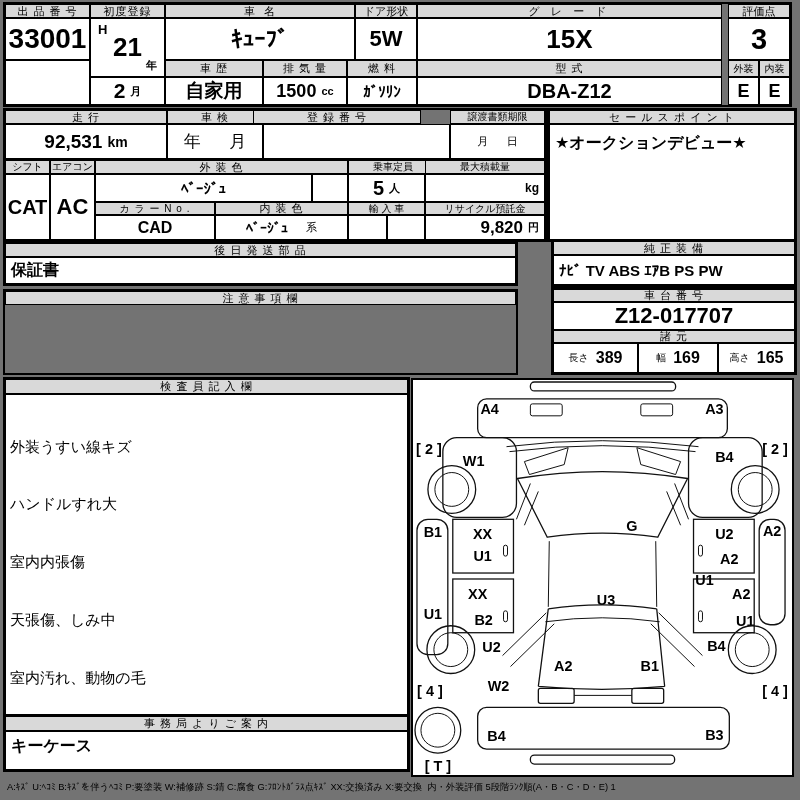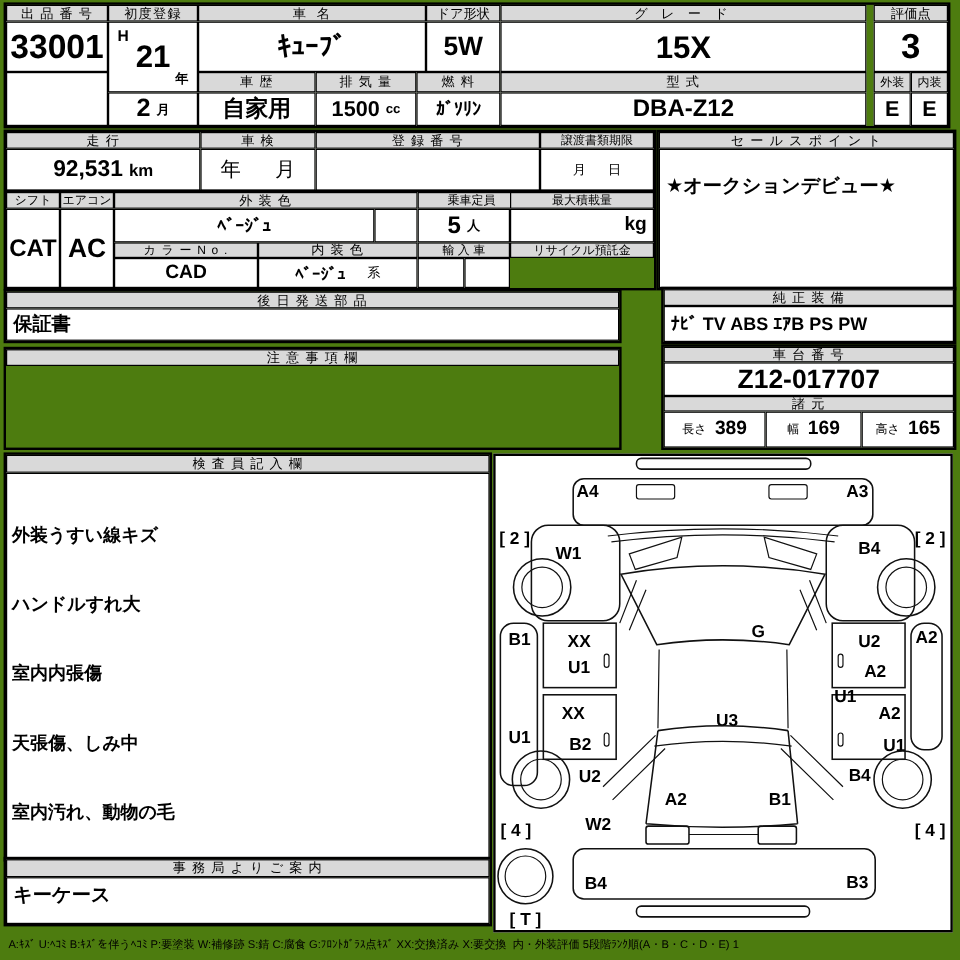--- a/index.html
+++ b/index.html
@@ -1,31 +1,31 @@
 <!DOCTYPE html>
 <html><head>
 <meta charset="utf-8">
 <style>
   html,body{margin:0;padding:0;background:#fff;}
-  .sheet{position:relative;width:800px;height:800px;background:#4d7c0f;
+  .sheet{position:relative;width:800px;height:800px;background:#737373;
          font-family:"Liberation Sans","DejaVu Sans",sans-serif;color:#000;overflow:hidden;}
   .abs{position:absolute;box-sizing:border-box;}
   .hd{background:#d9d9d9;border:1px solid #000;display:flex;align-items:center;justify-content:center;
       font-size:11px;font-weight:normal;letter-spacing:1px;white-space:pre;overflow:hidden;}
   .vl{border:1px solid #000;background:#fff;font-weight:bold;display:flex;align-items:center;
       justify-content:center;white-space:pre;overflow:hidden;}
   .left{justify-content:flex-start;padding-left:5px;}
   .right{justify-content:flex-end;padding-right:5px;}
   .top{align-items:flex-start;}
   .outline{border:2px solid #000;pointer-events:none;background:transparent;}
   .hline{background:#000;}
   .unit{font-size:11px;font-weight:bold;margin-left:5px;}
   .era{position:absolute;top:3px;left:7px;font-size:13px;font-weight:bold;}
   .yunit{position:absolute;bottom:3px;right:7px;font-size:11px;font-weight:bold;}
-  .insp-lines{padding:3px 4px;font-size:15px;font-weight:bold;line-height:19.3px;text-align:left;
+  .insp-lines{padding:3px 4px;font-size:15px;font-weight:normal;line-height:19.3px;text-align:left;
               display:block;}
   .spec-lab{font-size:10px;font-weight:normal;margin-right:7px;}
   .spec-val{font-size:16px;font-weight:bold;}
   .legend{font-size:9.3px;white-space:pre;display:flex;align-items:center;}
   svg .ln{fill:none;stroke:#111;stroke-width:1.3;}
   svg .thin{fill:none;stroke:#111;stroke-width:1;}
   svg .dtxt{font-family:"Liberation Sans","DejaVu Sans",sans-serif;font-size:14.5px;font-weight:bold;
             fill:#000;text-anchor:middle;}
 </style>
 </head>
@@ -82,21 +82,21 @@
 
   <div class="abs outline" style="left:3px;top:2px;width:789px;height:105px"></div>
 
   <div class="abs hd" style="left:5px;top:110px;width:162px;height:14px">走 行</div>
   <div class="abs vl" style="left:5px;top:124px;width:162px;height:35px">
     <span style="font-size:19px">92,531</span>
     <span class="unit" style="font-size:14px">km</span>
   </div>
   <div class="abs hd" style="left:167px;top:110px;width:96px;height:14px">車 検</div>
   <div class="abs vl" style="left:167px;top:124px;width:96px;height:35px;font-size:17px;font-weight:normal">年      月</div>
-  <div class="abs hd" style="left:263px;top:110px;width:187px;height:14px">登 録 番 号</div>
+  <div class="abs hd" style="left:253px;top:110px;width:168px;height:14px">登 録 番 号</div>
   <div class="abs vl" style="left:263px;top:124px;width:187px;height:35px"></div>
   <div class="abs hd" style="left:450px;top:110px;width:95px;height:14px;letter-spacing:0;font-size:10px">譲渡書類期限</div>
   <div class="abs vl" style="left:450px;top:124px;width:95px;height:35px;font-size:11px;font-weight:normal">月      日</div>
 
   <div class="abs hline" style="left:4px;top:158px;width:542px;height:2px"></div>
 
   <div class="abs hd" style="left:5px;top:160px;width:45px;height:14px;letter-spacing:0;font-size:10px">シフト</div>
   <div class="abs vl" style="left:5px;top:174px;width:45px;height:66px;font-size:20px">CAT</div>
   <div class="abs hd" style="left:50px;top:160px;width:45px;height:14px;letter-spacing:0;font-size:10px">エアコン</div>
   <div class="abs hd" style="left:95px;top:160px;width:253px;height:14px">外 装 色</div>
@@ -106,39 +106,43 @@
   <div class="abs vl" style="left:312px;top:174px;width:36px;height:28px"></div>
 
   <div class="abs hd" style="left:348px;top:160px;width:90px;height:14px;letter-spacing:0;font-size:10px">乗車定員</div>
   <div class="abs vl" style="left:348px;top:174px;width:77px;height:28px">
     <span style="font-size:20px">5</span>
     <span class="unit">人</span>
   </div>
   <div class="abs hd" style="left:425px;top:160px;width:120px;height:14px;letter-spacing:0;font-size:10px">最大積載量</div>
   <div class="abs vl right" style="left:425px;top:174px;width:120px;height:28px">
     <span></span>
-    <span class="unit" style="font-size:16px">kg</span>
+    <span class="unit" style="font-size:12px">kg</span>
   </div>
 
   <div class="abs hd" style="left:95px;top:202px;width:120px;height:13px;font-size:10px">カ ラ ー N o .</div>
   <div class="abs vl" style="left:95px;top:215px;width:120px;height:25px;font-size:16px">CAD</div>
   <div class="abs hd" style="left:215px;top:202px;width:133px;height:13px">内 装 色</div>
   <div class="abs vl" style="left:215px;top:215px;width:133px;height:25px">
     <span style="font-size:14px">ﾍﾞｰｼﾞｭ</span>
     <span class="unit" style="margin-left:18px;font-weight:normal">系</span>
   </div>
   <div class="abs hd" style="left:348px;top:202px;width:77px;height:13px;letter-spacing:0;font-size:10px">輸 入 車</div>
   <div class="abs vl" style="left:348px;top:215px;width:39px;height:25px"></div>
   <div class="abs vl" style="left:387px;top:215px;width:38px;height:25px"></div>
   <div class="abs hd" style="left:425px;top:202px;width:120px;height:13px;letter-spacing:0;font-size:10px">リサイクル預託金</div>
+  <div class="abs vl right" style="left:425px;top:215px;width:120px;height:25px">
+    <span style="font-size:17px">9,820</span>
+    <span class="unit">円</span>
+  </div>
 
   <div class="abs outline" style="left:3px;top:108px;width:544px;height:134px"></div>
 
   <div class="abs hd" style="left:549px;top:110px;width:246px;height:14px">セ ー ル ス ポ イ ン ト</div>
-  <div class="abs vl left top" style="left:549px;top:124px;width:246px;height:116px;font-size:16px;padding-top:20px">★オークションデビュー★</div>
+  <div class="abs vl left top" style="left:549px;top:124px;width:246px;height:116px;font-size:16px;padding-top:8px">★オークションデビュー★</div>
   <div class="abs outline" style="left:547px;top:108px;width:250px;height:134px"></div>
 
   <div class="abs hd" style="left:5px;top:243px;width:511px;height:14px">後 日 発 送 部 品</div>
   <div class="abs vl left" style="left:5px;top:257px;width:511px;height:27px;font-size:16px">保証書</div>
   <div class="abs outline" style="left:3px;top:241px;width:515px;height:45px"></div>
 
   <div class="abs hd" style="left:553px;top:241px;width:242px;height:14px">純 正 装 備</div>
   <div class="abs vl left" style="left:553px;top:255px;width:242px;height:30px;font-size:15px">ﾅﾋﾞ TV ABS ｴｱB PS PW</div>
   <div class="abs outline" style="left:551px;top:239px;width:246px;height:48px"></div>
 

